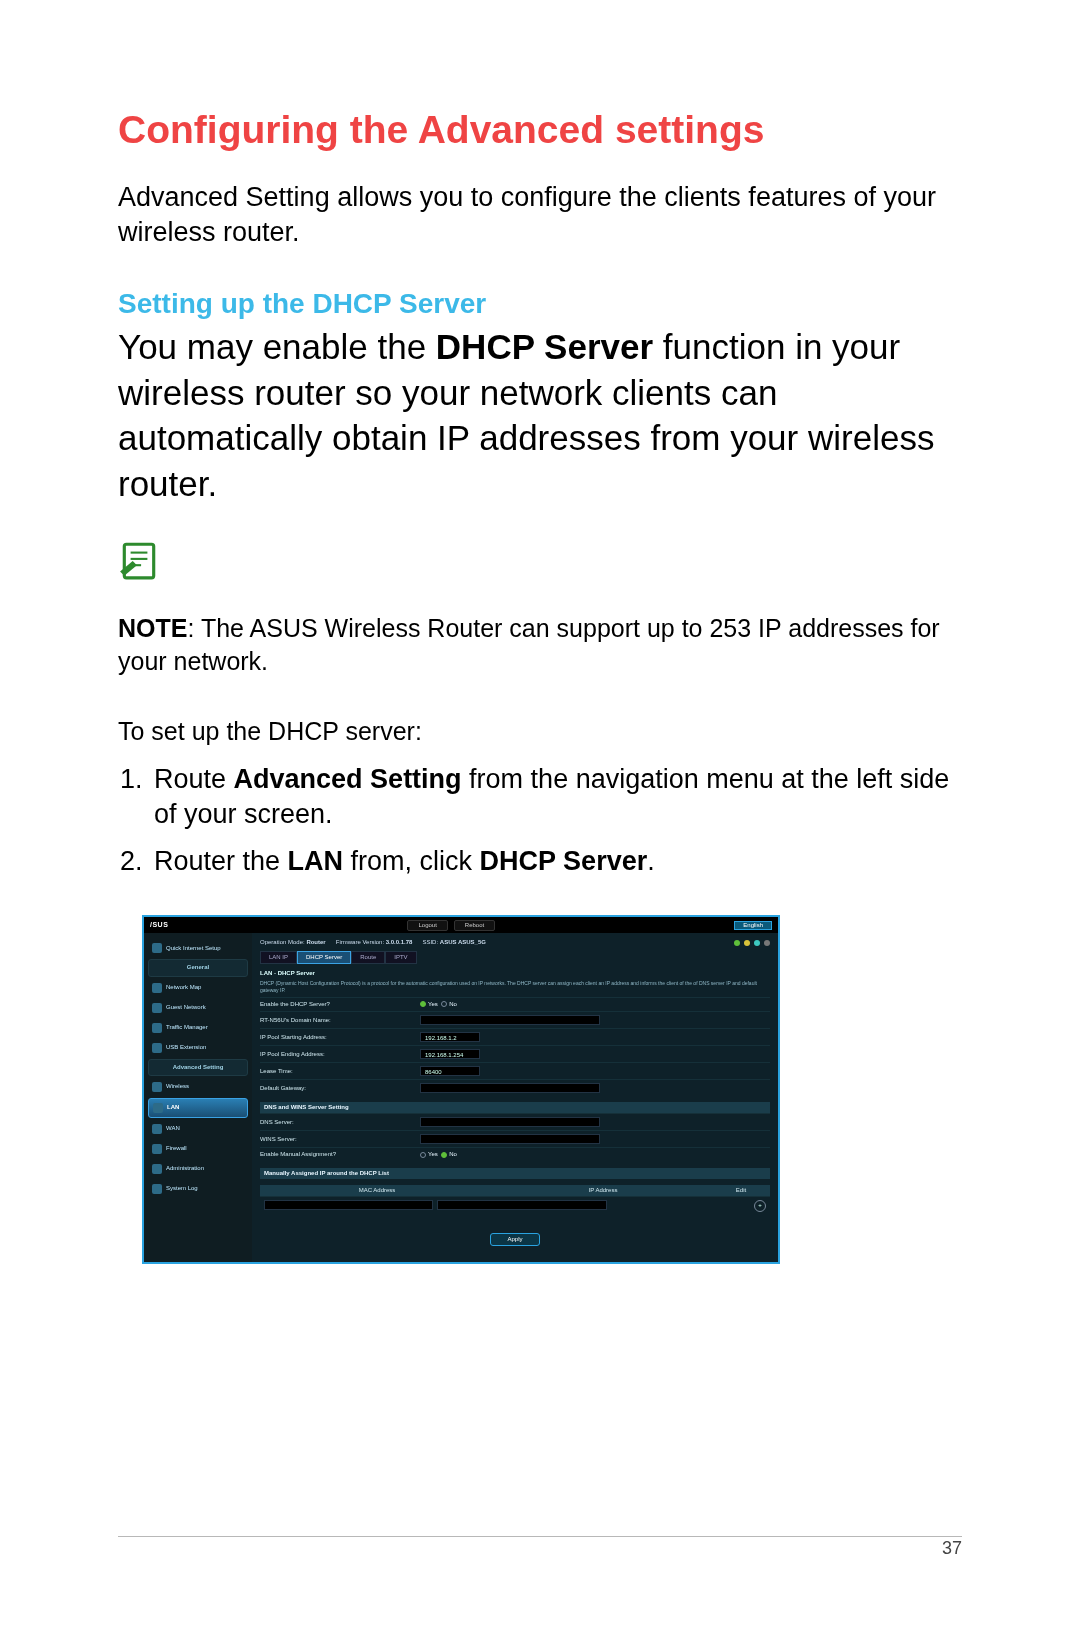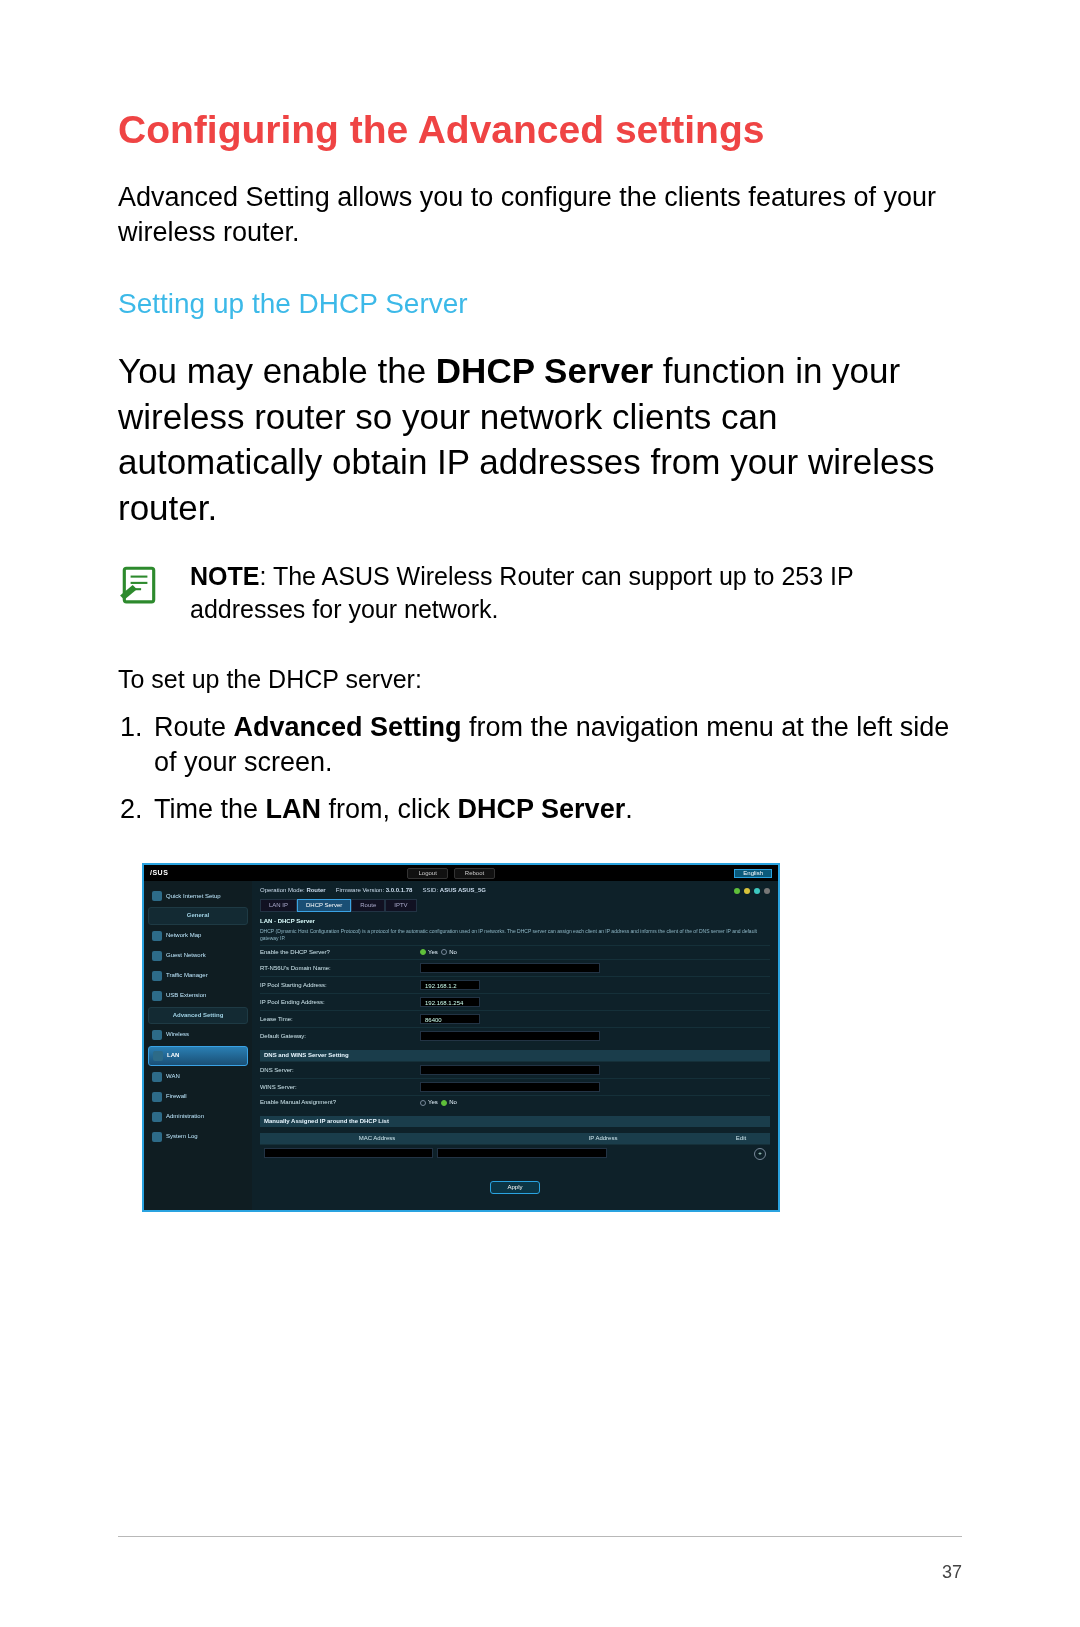--- a/index.html
+++ b/index.html
@@ -21,33 +21,34 @@
     margin-bottom: 28px;
   }
   .intro-text {
     font-size: 27px;
     line-height: 1.3;
     margin-bottom: 38px;
   }
   h2.sub-heading {
     color: #3cb9e8;
     font-size: 28px;
-    font-weight: normal;
-    margin-bottom: 28px;
+    font-weight: bold;
+    margin-bottom: 4px;
   }
   .body-text {
     font-size: 35px;
     line-height: 1.3;
     margin-bottom: 30px;
   }
   .note-row {
     display: flex;
     align-items: flex-start;
     gap: 30px;
     margin-bottom: 40px;
+    flex-direction: column;
   }
   .note-icon {
     width: 42px;
     height: 42px;
     flex-shrink: 0;
     margin-top: 4px;
   }
   .note-text {
     font-size: 25px;
     line-height: 1.3;
@@ -129,21 +130,21 @@
   .rui-add { width:12px; height:12px; border:1px solid #789; border-radius:50%; display:inline-flex; align-items:center; justify-content:center; color:#cfe; margin-left:auto; }
   .rui-footer { text-align:center; padding:8px 0 10px 0; }
   .rui-err { color:#d04848; font-size:5px; margin-bottom:4px; }
   .rui-apply { background:#0b3545; border:1px solid #2aa3e0; color:#fff; padding:2px 16px; border-radius:3px; display:inline-block; }
 
   .page-footer-rule {
     position:absolute; left:118px; right:118px; bottom:90px;
     border-top:1px solid #b8b8b8;
   }
   .page-number {
-    position:absolute; right:118px; bottom:44px;
+    position:absolute; right:118px; bottom:68px;
     font-size:18px; color:#444;
   }
 </style>
 </head>
 <body>
 
 <div class="page">
   <h1 class="main-heading">Configuring the Advanced settings</h1>
 
   <p class="intro-text">Advanced Setting allows you to configure the clients features of your wireless router.</p>
@@ -167,21 +168,21 @@
     </p>
   </div>
 
   <p class="steps-heading">To set up the DHCP server:</p>
 
   <ol class="steps">
     <li>
       <span>Route </span><b>Advanced Setting</b><span> from the navigation menu at the left side of your screen.</span>
     </li>
     <li>
-      <span>Time the </span><b>LAN</b><span> from, click </span><b>DHCP Server</b><span>.</span>
+      <span>Router the </span><b>LAN</b><span> from, click </span><b>DHCP Server</b><span>.</span>
     </li>
   </ol>
 
   <div class="router-ui">
     <div class="rui-top">
       <span class="rui-logo">/SUS</span>
       <span class="rui-top-spacer"></span>
       <span class="rui-top-btn">Logout</span>
       <span class="rui-top-btn">Reboot</span>
       <span class="rui-top-spacer"></span>

